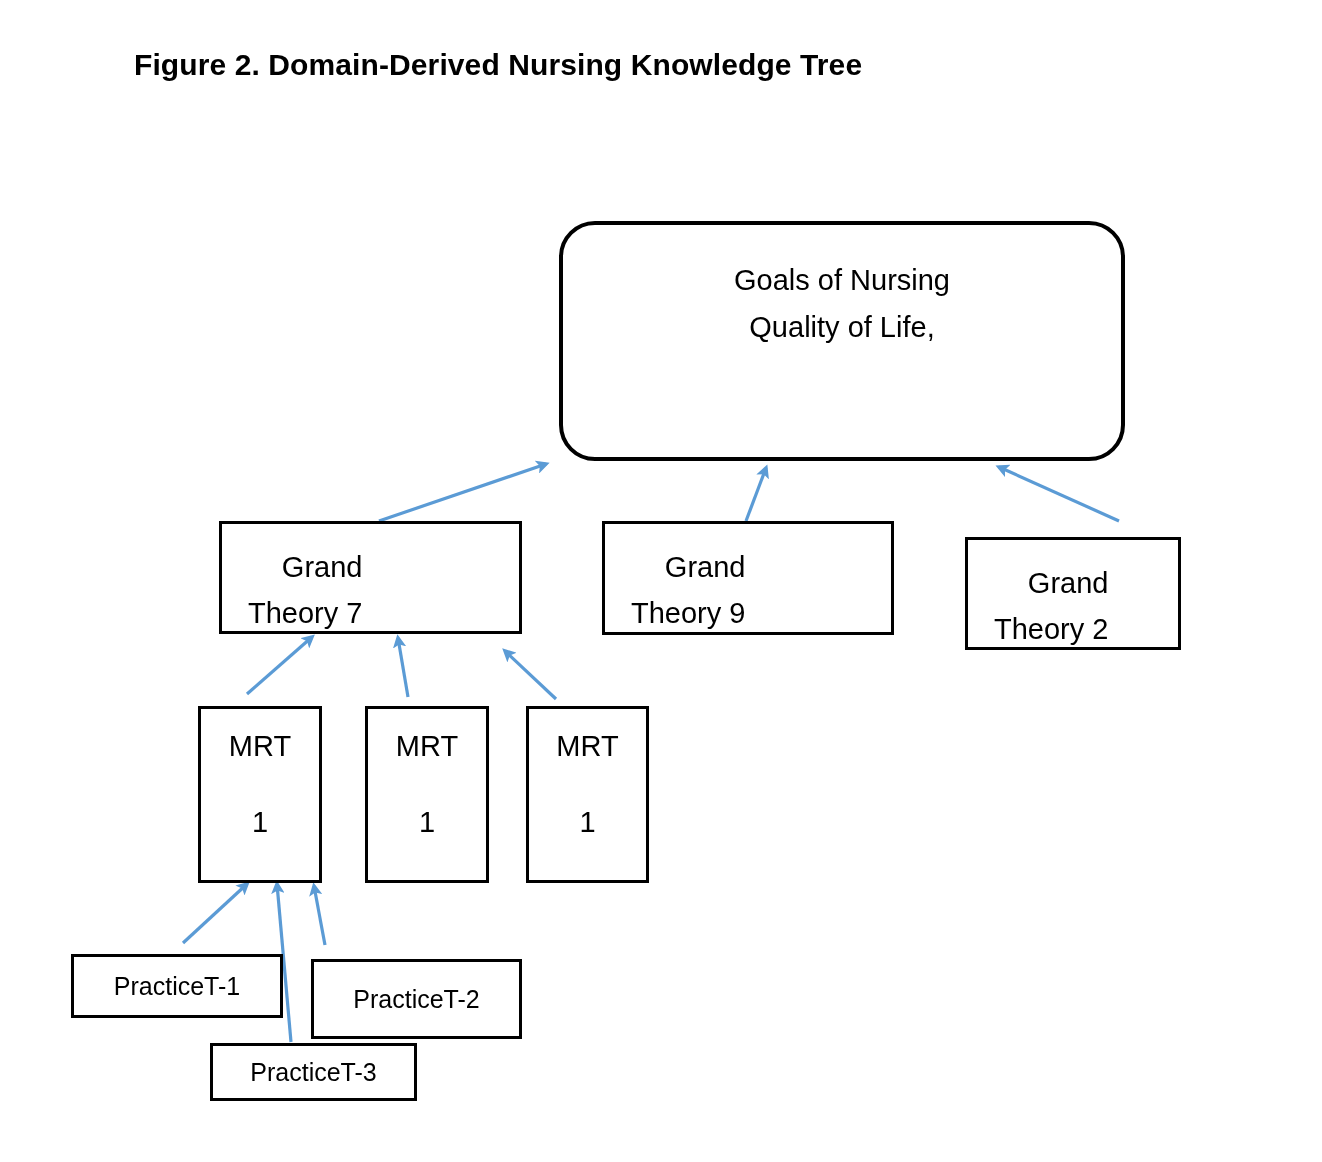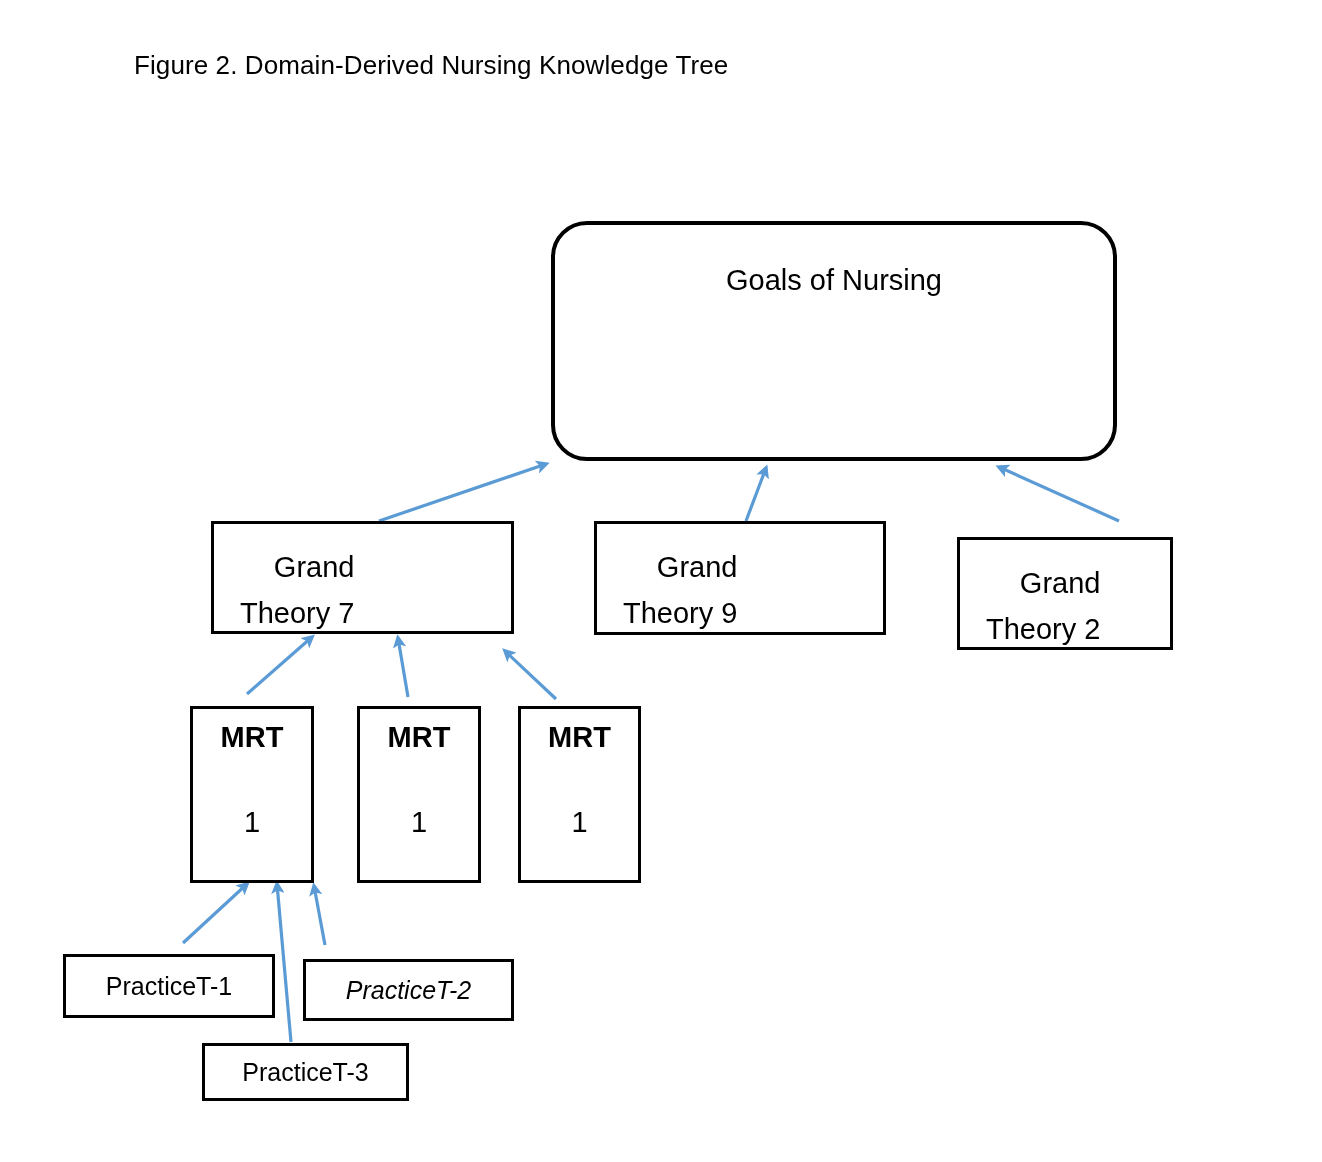--- a/index.html
+++ b/index.html
@@ -24,31 +24,32 @@
     left: 0;
     top: 0;
     width: 1322px;
     height: 1162px;
     pointer-events: none;
   }
   .fig-title {
     position: absolute;
     left: 134px;
     top: 46px;
-    font-size: 26px;
+    font-size: 30px;
     line-height: 38px;
-    font-weight: 400;
+    font-weight: 700;
     letter-spacing: 0.1px;
     white-space: nowrap;
   }
   .node {
     position: absolute;
     box-sizing: border-box;
     background: #ffffff;
     border: 3px solid #000000;
+    margin-left: 8px;
   }
   .node-rounded {
     border-width: 4px;
     border-radius: 36px;
   }
   .goal-text {
     position: absolute;
     left: 0;
     right: 0;
     top: 32px;
@@ -66,25 +67,24 @@
     top: 20px;
     font-size: 29px;
     line-height: 46px;
     text-align: right;
   }
   .gt-line { display: block; white-space: nowrap; }
   .mrt-title {
     position: absolute;
     left: 0;
     right: 0;
-    top: 11px;
+    top: 20px;
     text-align: center;
     font-size: 29px;
     line-height: 34px;
-    font-weight: bold;
   }
   .mrt-num {
     position: absolute;
     left: 0;
     right: 0;
     top: 96px;
     text-align: center;
     font-size: 29px;
     line-height: 34px;
   }
@@ -125,20 +125,21 @@
 
       <line x1="183" y1="943" x2="247" y2="884"></line>
       <line x1="291" y1="1042" x2="277" y2="884"></line>
       <line x1="325" y1="945" x2="314" y2="886"></line>
     </g>
   </svg>
 
   <div class="node node-rounded" style="left:551px; top:221px; width:566px; height:240px;">
     <div class="goal-text">
       <span class="goal-line">Goals of Nursing</span>
+      <span class="goal-line">Quality of Life,</span>
     </div>
   </div>
 
   <div class="node" style="left:211px; top:521px; width:303px; height:113px;">
     <div class="gt-text">
       <span class="gt-line">Grand</span>
       <span class="gt-line">Theory 7</span>
     </div>
   </div>
 
@@ -168,21 +169,21 @@
 
   <div class="node" style="left:518px; top:706px; width:123px; height:177px;">
     <div class="mrt-title">MRT</div>
     <div class="mrt-num">1</div>
   </div>
 
   <div class="node" style="left:63px; top:954px; width:212px; height:64px;">
     <div class="pt-text">PracticeT-1</div>
   </div>
 
-  <div class="node" style="left:303px; top:959px; width:211px; height:62px;font-style:italic;">
+  <div class="node" style="left:303px; top:959px; width:211px; height:80px;">
     <div class="pt-text">PracticeT-2</div>
   </div>
 
   <div class="node" style="left:202px; top:1043px; width:207px; height:58px;padding-left:36px;">
     <div class="pt-text">PracticeT-3</div>
   </div>
 
 </div>
 
 </body></html>

